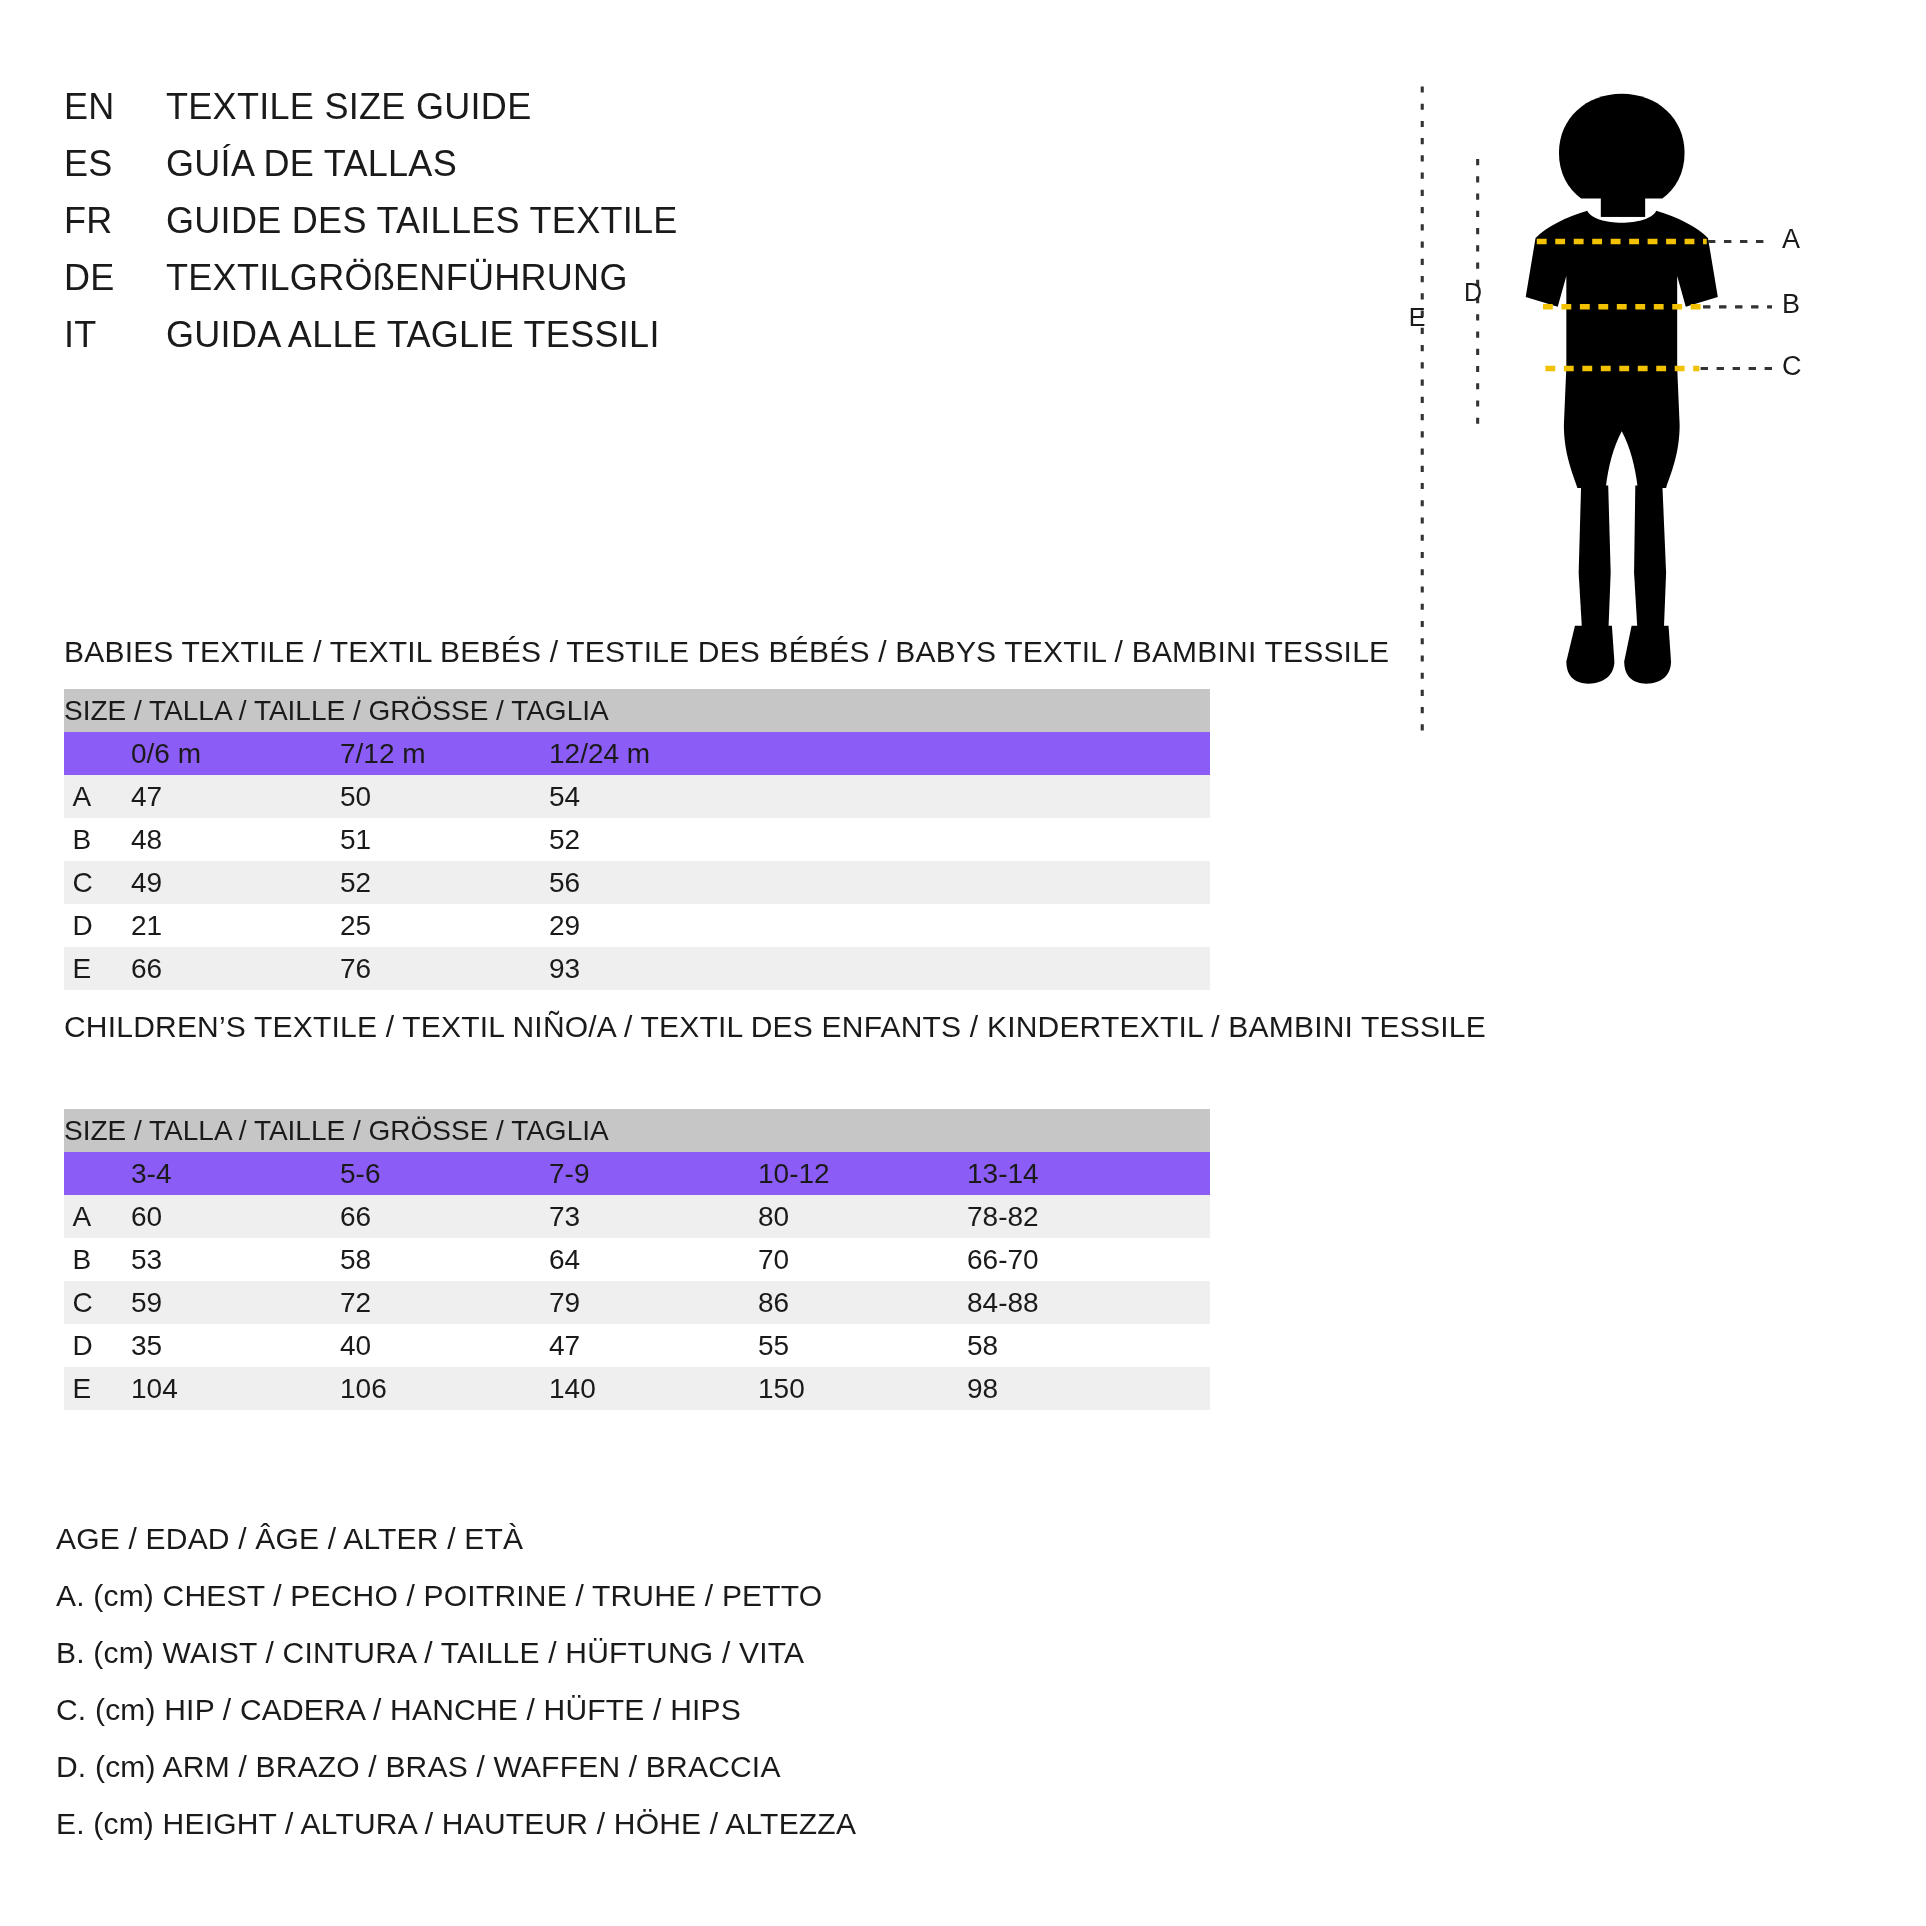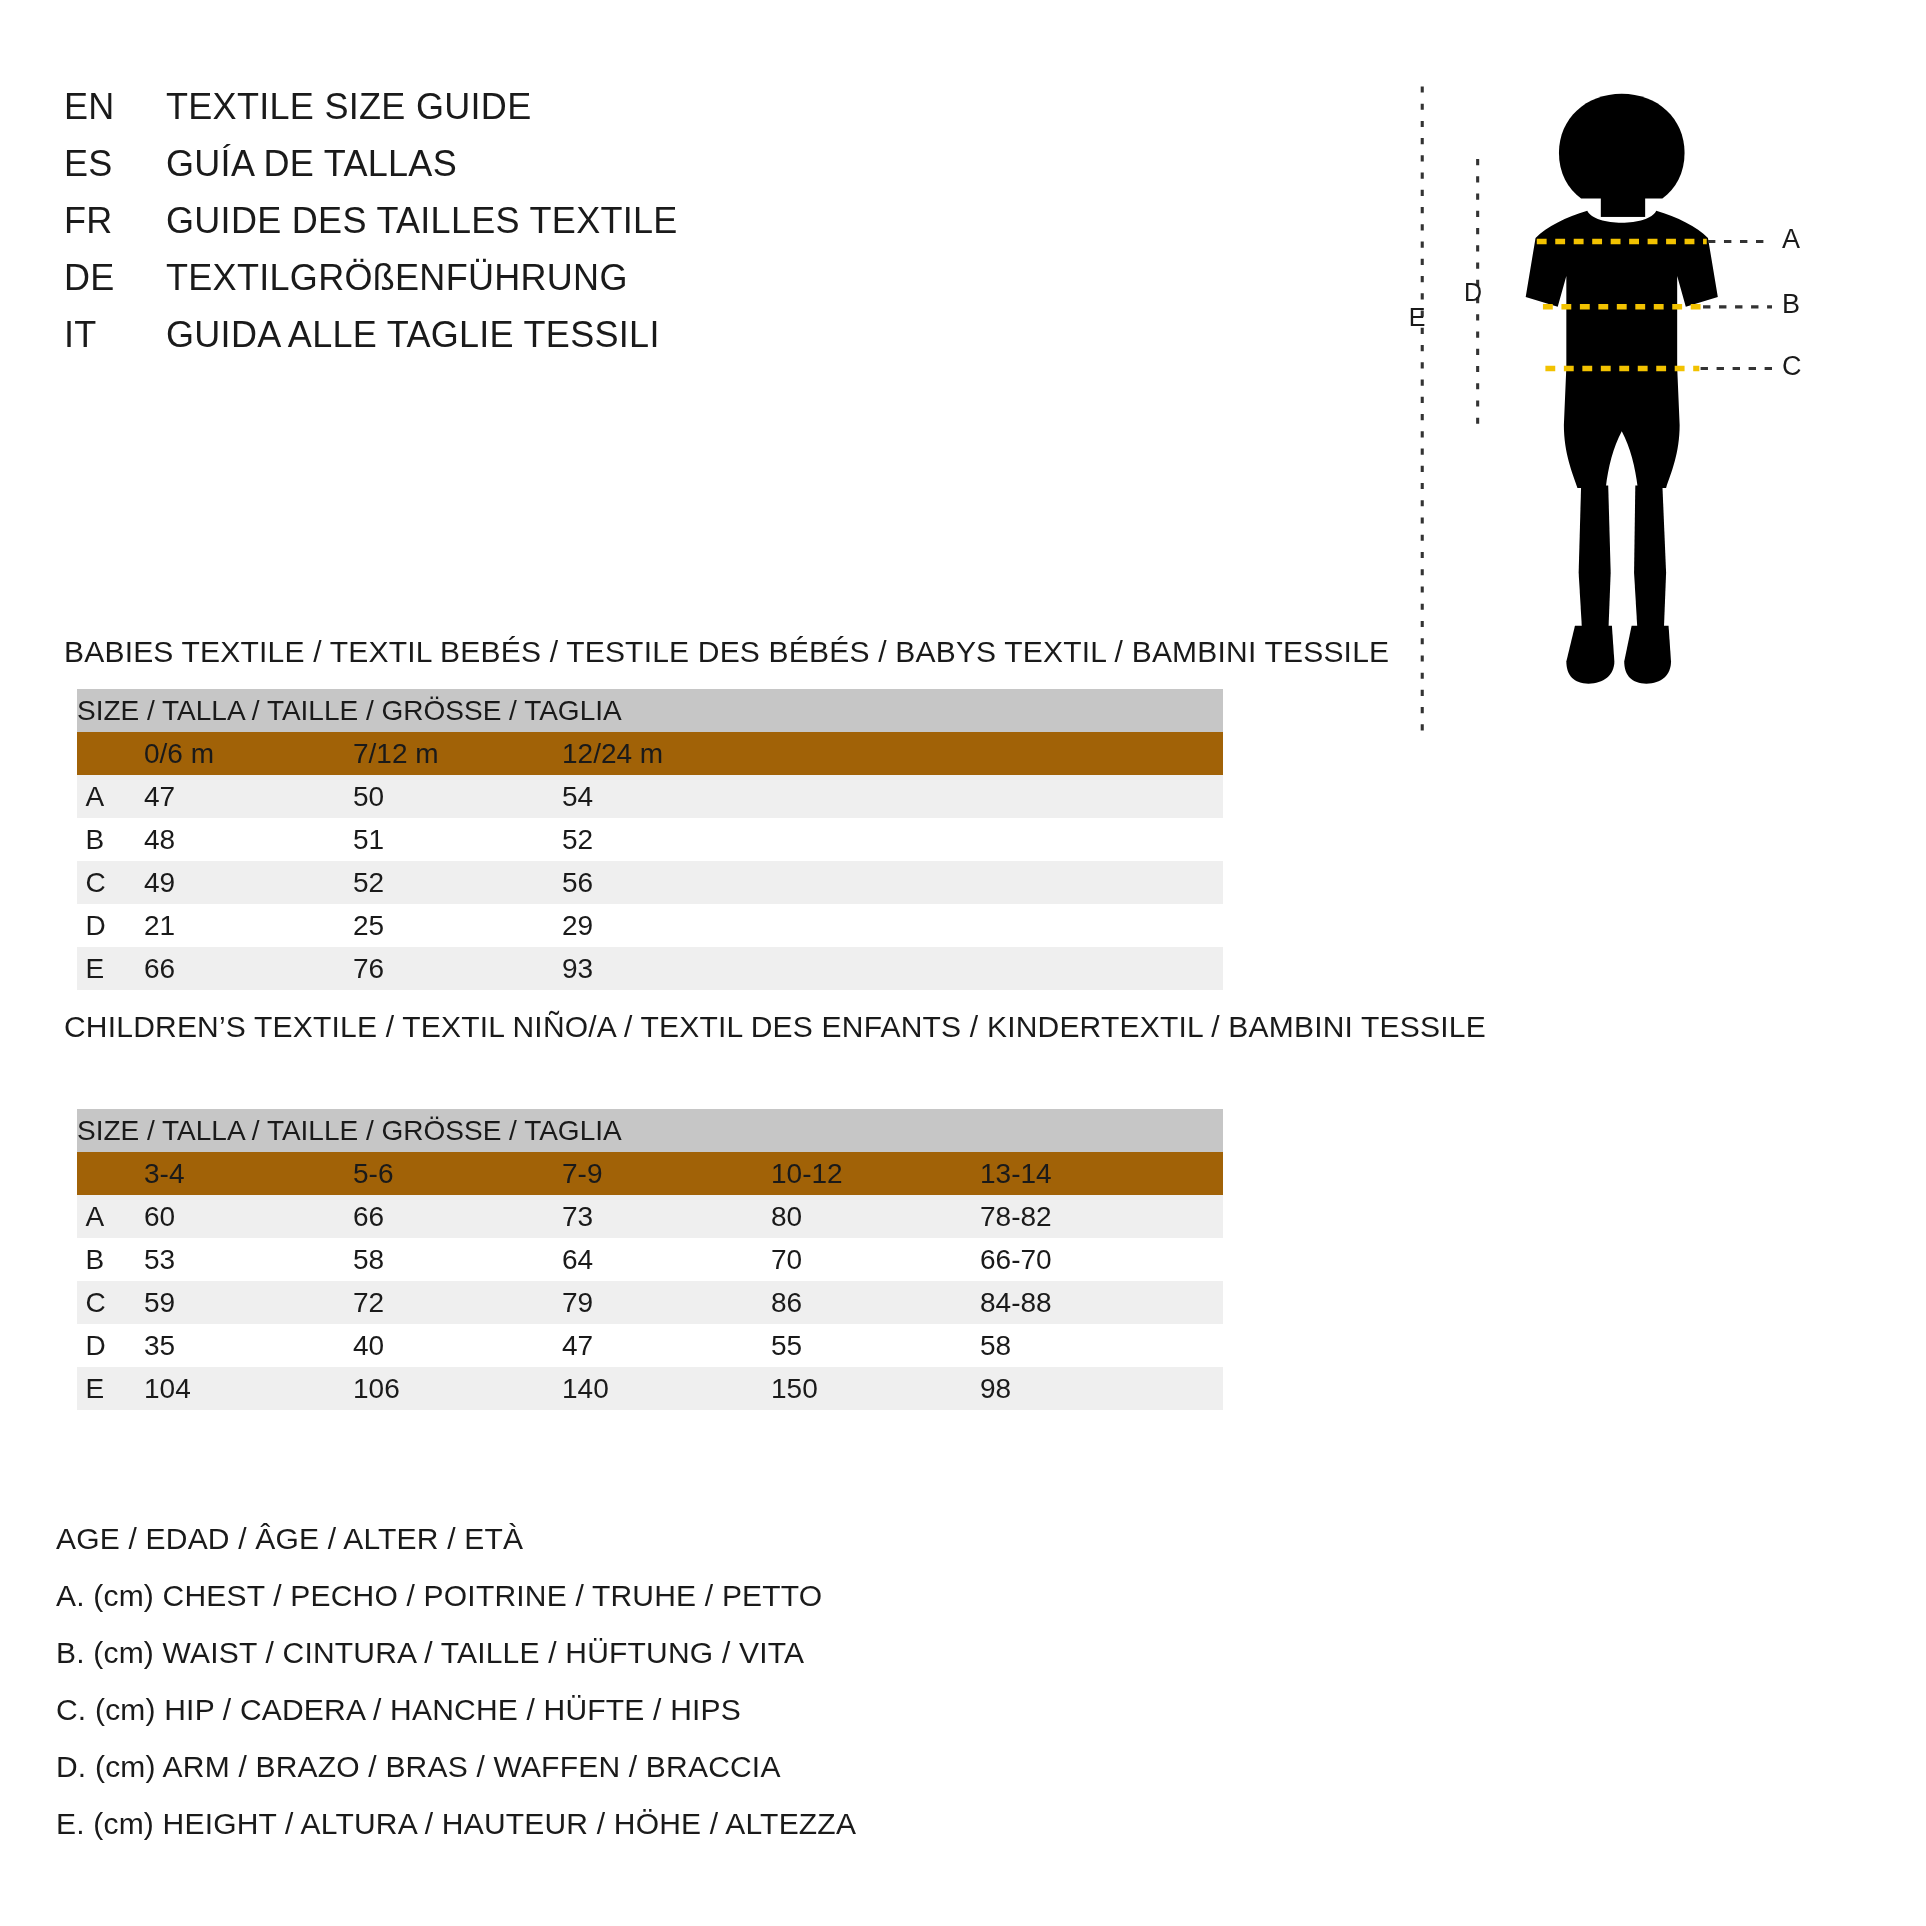--- a/index.html
+++ b/index.html
@@ -65,21 +65,21 @@
     letter-spacing: 0.2px;
     color: #1a1a1a;
     white-space: nowrap;
   }
   #babies-caption { left: 64px; top: 635px; }
   #children-caption { left: 64px; top: 1010px; }
 
   
   .table-wrap {
     position: absolute;
-    left: 77px;
+    left: 64px;
     width: 1146px;
   }
   #babies-table-wrap { top: 689px; }
   #children-table-wrap { top: 1109px; }
 
   table.size-table {
     border-collapse: collapse;
     width: 1146px;
     table-layout: fixed;
   }
@@ -92,21 +92,21 @@
     text-align: left;
     height: 43px;
     vertical-align: middle;
   }
   .hdr-row td {
     background: #c6c6c6;
     font-size: 28px;
     height: 47px;
     padding-left: 8.6px;
   }
-  .sub-row td { background: #a16207; height: 48px; }
+  .sub-row td { background: #8b5cf6; height: 48px; }
   .row-shade td { background: #efefef; }
   .row-plain td { background: #ffffff; }
 
   .col-label { width: 67px; padding-left: 8.6px !important; }
 
   
   .babies col.c0 { width: 67px; }
   .babies col.cx { width: 209px; }
   .babies col.tail { width: auto; }
 

